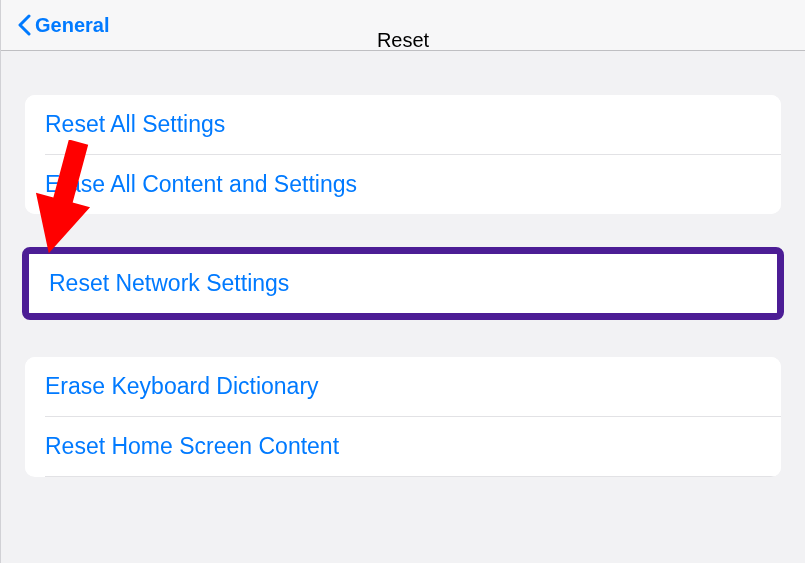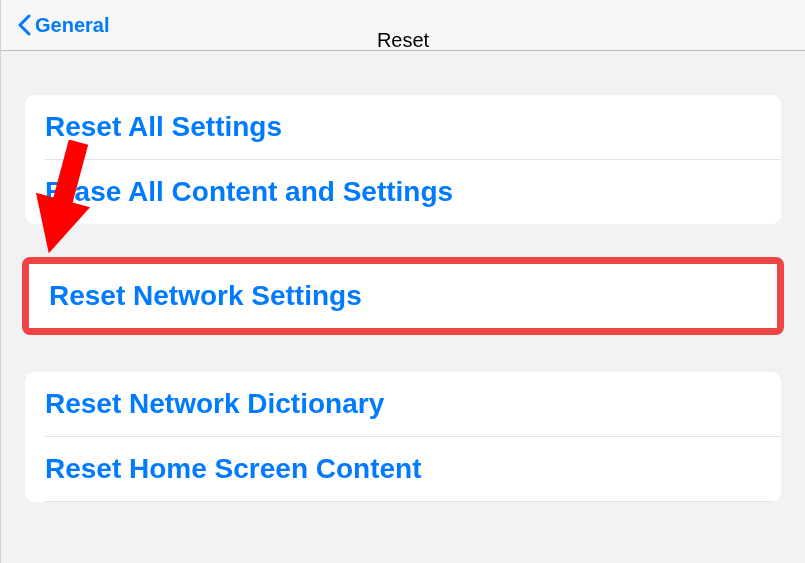--- a/index.html
+++ b/index.html
@@ -50,32 +50,31 @@
     .content {
       padding: 0;
     }
     .group {
       margin: 44px 24px 0 24px;
       background: #ffffff;
       border-radius: 10px;
       overflow: hidden;
     }
     .group.highlighted {
-      border: 7px solid #ef4444;
+      border: 7px solid #4c1d95;
       border-radius: 8px;
       margin-left: 21px;
       margin-right: 21px;
     }
     .cell {
       padding: 16px 20px;
-      font-size: 28px;
+      font-size: 23px;
       color: #007aff;
       cursor: pointer;
       background: #ffffff;
-      font-weight: bold;
     }
     .divider {
       height: 1px;
       background: #e2e2e5;
       margin-left: 20px;
     }
     .group:nth-of-type(2) {
       margin-top: 33px;
     }
     .group:nth-of-type(3) {
@@ -112,21 +111,21 @@
     <div class="cell">Reset All Settings</div>
     <div class="divider"></div>
     <div class="cell">Erase All Content and Settings</div>
   </div>
 
   <div class="group highlighted">
     <div class="cell">Reset Network Settings</div>
   </div>
 
   <div class="group">
-    <div class="cell">Reset Network Dictionary</div>
+    <div class="cell">Erase Keyboard Dictionary</div>
     <div class="divider"></div>
     <div class="cell">Reset Home Screen Content</div>
     <div class="divider"></div>
   </div>
 
 </div>
 
 <div class="arrow-annotation">
   <svg viewBox="0 0 60 120" width="60" height="120">
     <g transform="translate(30,60) rotate(15) translate(-30,-60)">

